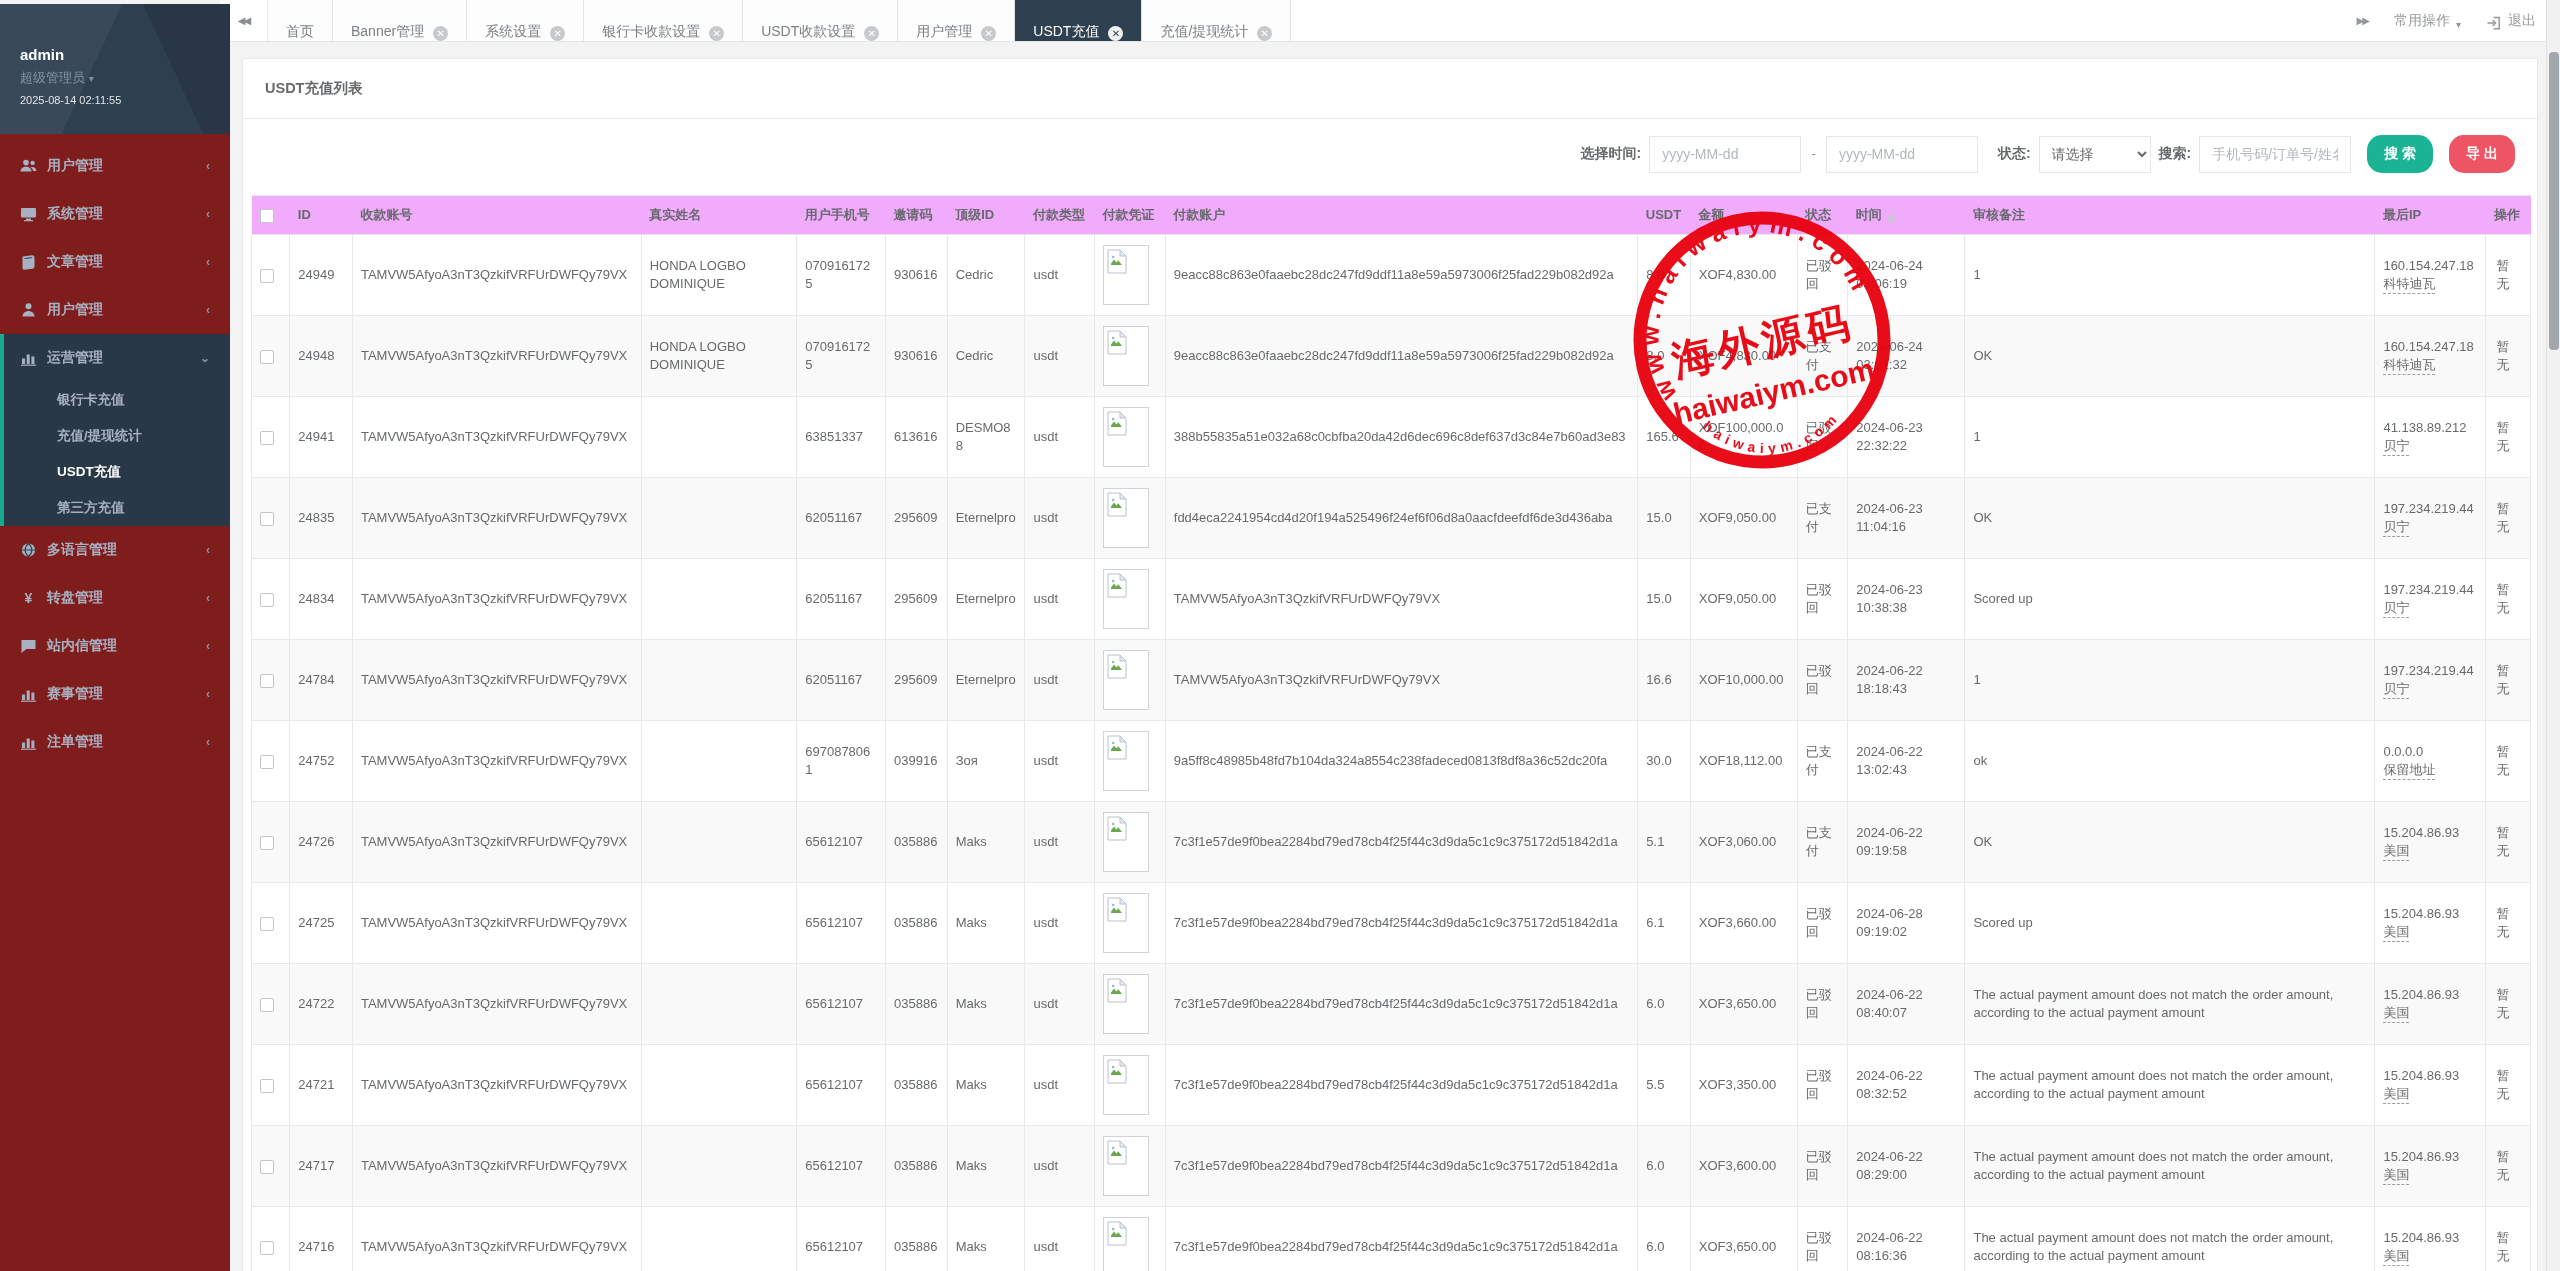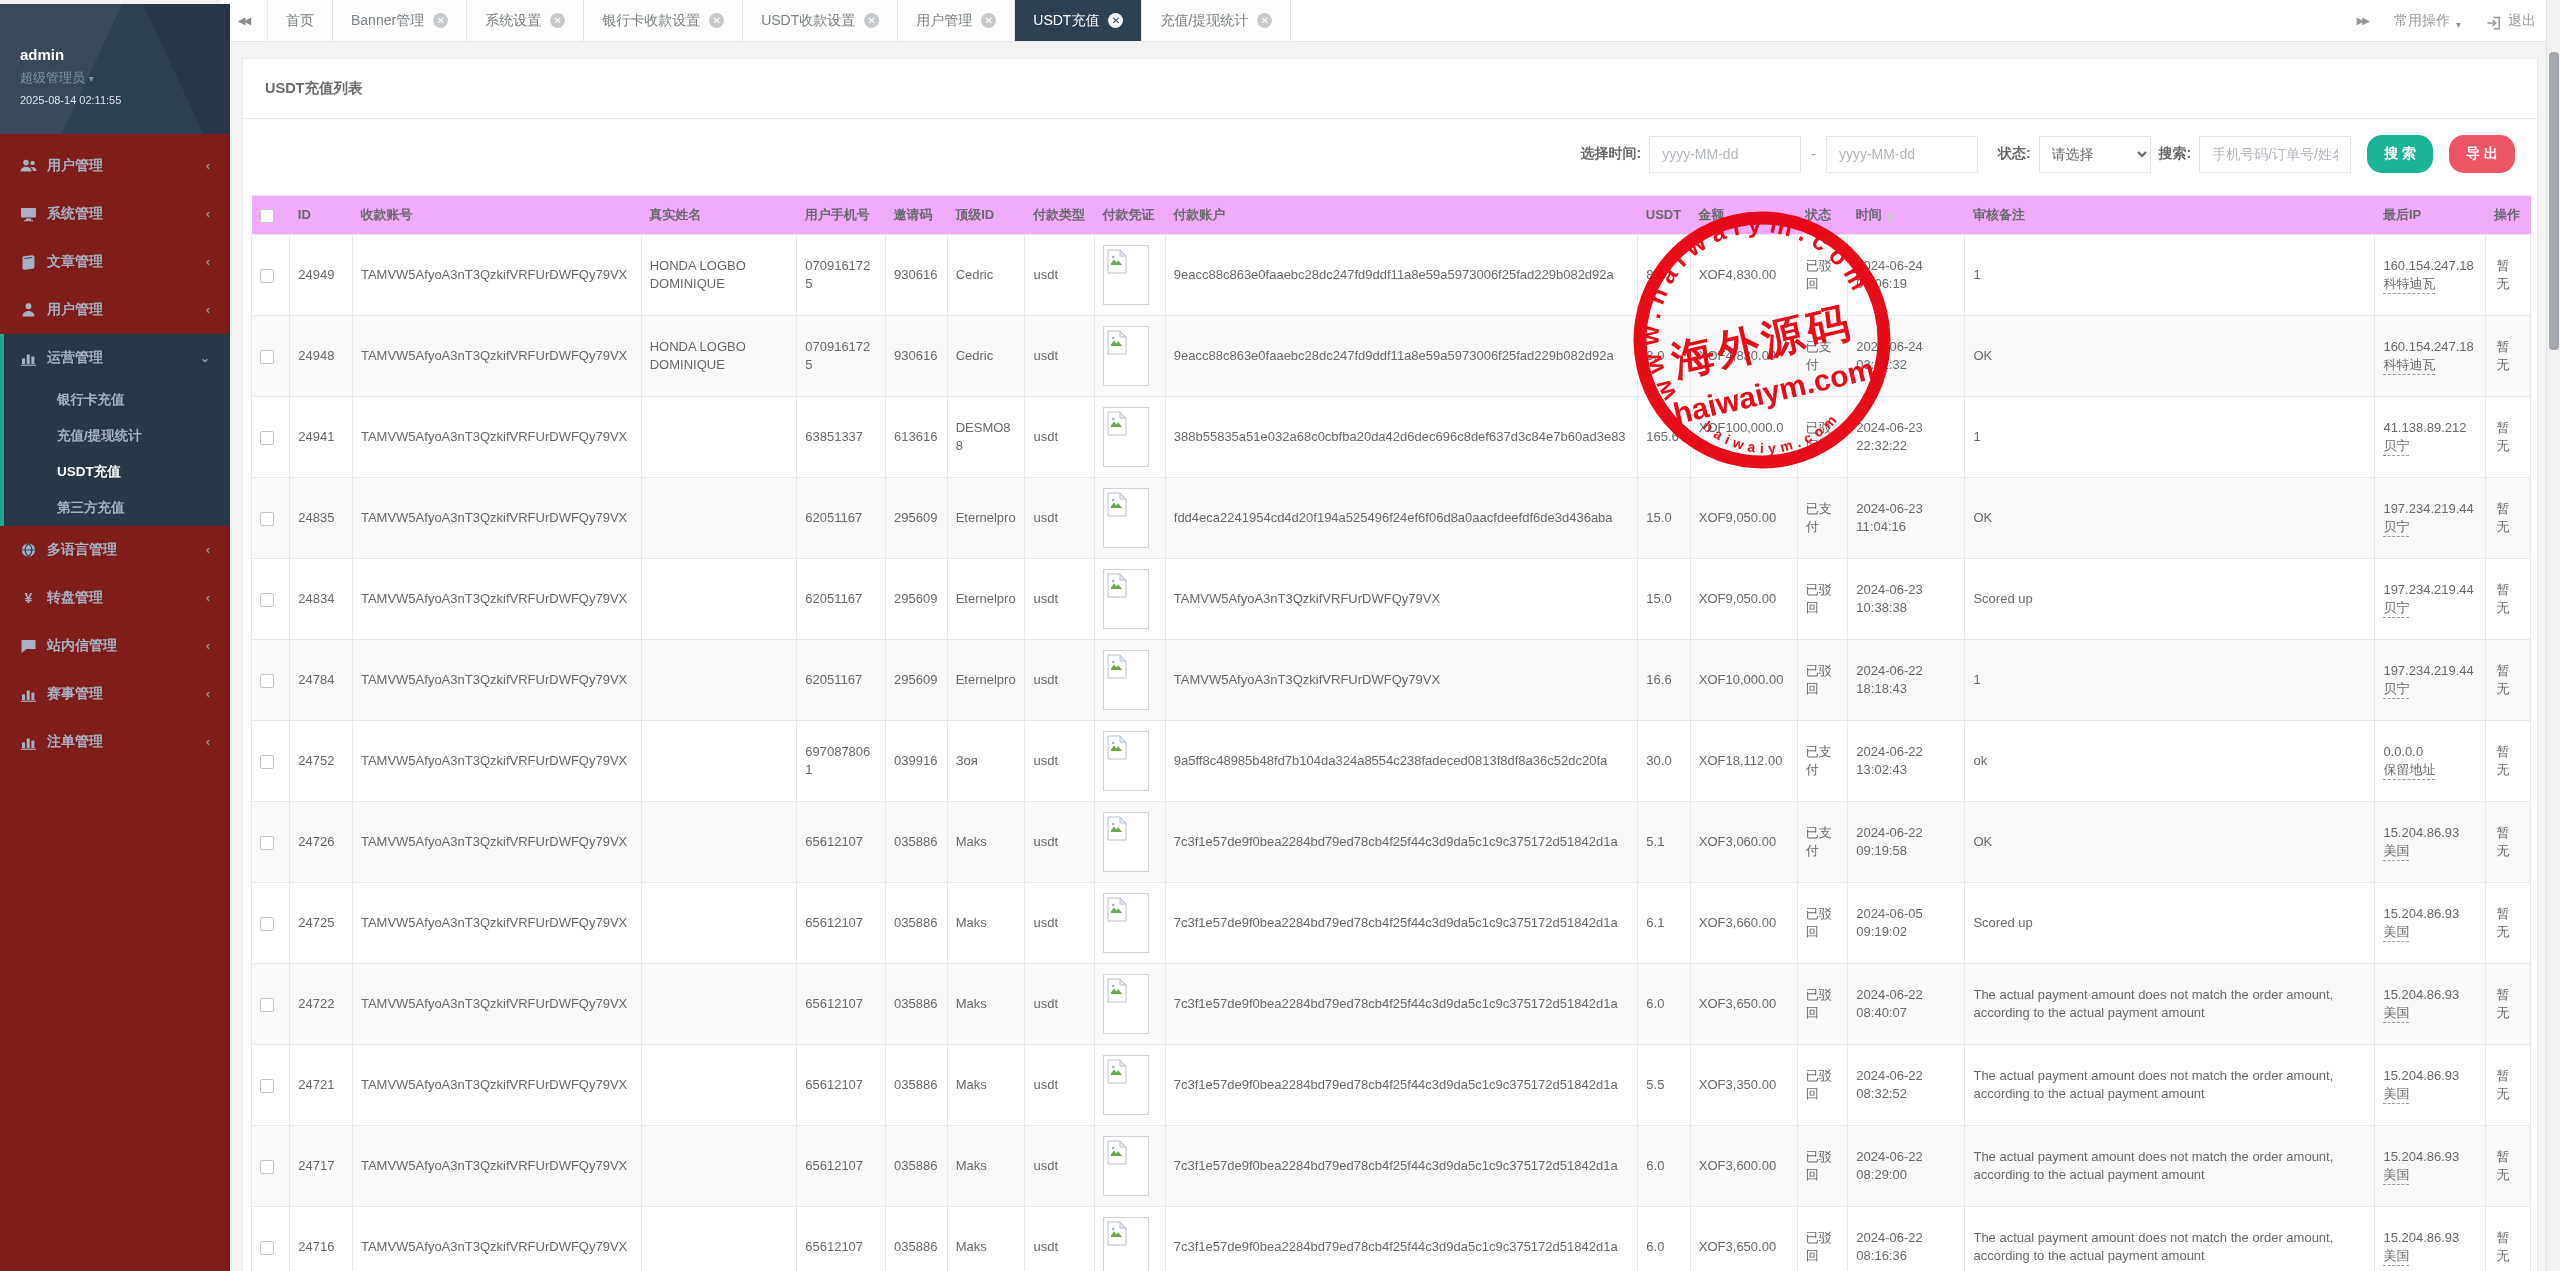--- a/index.html
+++ b/index.html
@@ -29,21 +29,21 @@
   .subitem.active { color:#fff; }
   .yen-glyph { font-size:14px; font-weight:bold; }
 
   
   .topbar { margin-left:220px; height:42px; background:#fff;
     border-bottom:1px solid #e4e5e7; display:flex; align-items:stretch; position:relative; z-index:5; }
   .collapse-btn { width:48px; border-right:1px solid #e7eaec; color:#8a8d90;
     display:flex; align-items:center; justify-content:center; font-size:10px;
     letter-spacing:-2px; cursor:pointer; background:#fff; }
   .tabs { display:flex; align-items:stretch; }
-  .tab { display:flex; align-items:center; gap:9px; padding:0 18px;
+  .tab { display:flex; align-items:flex-end; gap:9px; padding:0 18px;
     border-right:1px solid #e3e4e6; color:#7b8084; font-size:14px;
     background:#fdfdfd; cursor:pointer; white-space:nowrap; }
   .tab.active { background:#2f4050; color:#fff; }
   .tab-x { width:15px; height:15px; border-radius:50%; background:#c7cacc; color:#fff;
     font-size:10px; line-height:15px; text-align:center; cursor:pointer; flex:0 0 auto; }
   .tab.active .tab-x { background:rgba(255,255,255,.92); color:#2f4050; }
   .topbar-right { margin-left:auto; display:flex; align-items:center; gap:26px;
     padding-right:24px; color:#95989b; font-size:14px; }
   .fwd-btn { font-size:10px; letter-spacing:-2px; cursor:pointer; }
   .quick-ops, .logout { cursor:pointer; display:flex; align-items:flex-end; gap:6px; }
@@ -592,21 +592,21 @@
                     <path d="M1 1h12l6 6v17H1z" fill="#fff" stroke="#b9c2cc"></path>
                     <path d="M13 1l6 6h-6z" fill="#e3eaf1" stroke="#b9c2cc"></path>
                     <path d="M4 14.5l3-4 2.4 2.9 1.8-2.2 3.8 4.8H4z" fill="#6aa84f"></path>
                     <circle cx="6.2" cy="8" r="1.3" fill="#93b7dc"></circle>
                   </svg></div>
               </td>
               <td>7c3f1e57de9f0bea2284bd79ed78cb4f25f44c3d9da5c1c9c375172d51842d1a</td>
               <td>6.1</td>
               <td>XOF3,660.00</td>
               <td>已驳回</td>
-              <td>2024-06-05 09:19:02</td>
+              <td>2024-06-28 09:19:02</td>
               <td>Scored up</td>
               <td><div>15.204.86.93</div><span class="ip-loc">美国</span></td>
               <td class="td-action">暂无</td>
             </tr>
             <tr>
               <td><span class="cb"></span></td>
               <td>24722</td>
               <td>TAMVW5AfyoA3nT3QzkifVRFUrDWFQy79VX</td>
               <td></td>
               <td>65612107</td>

